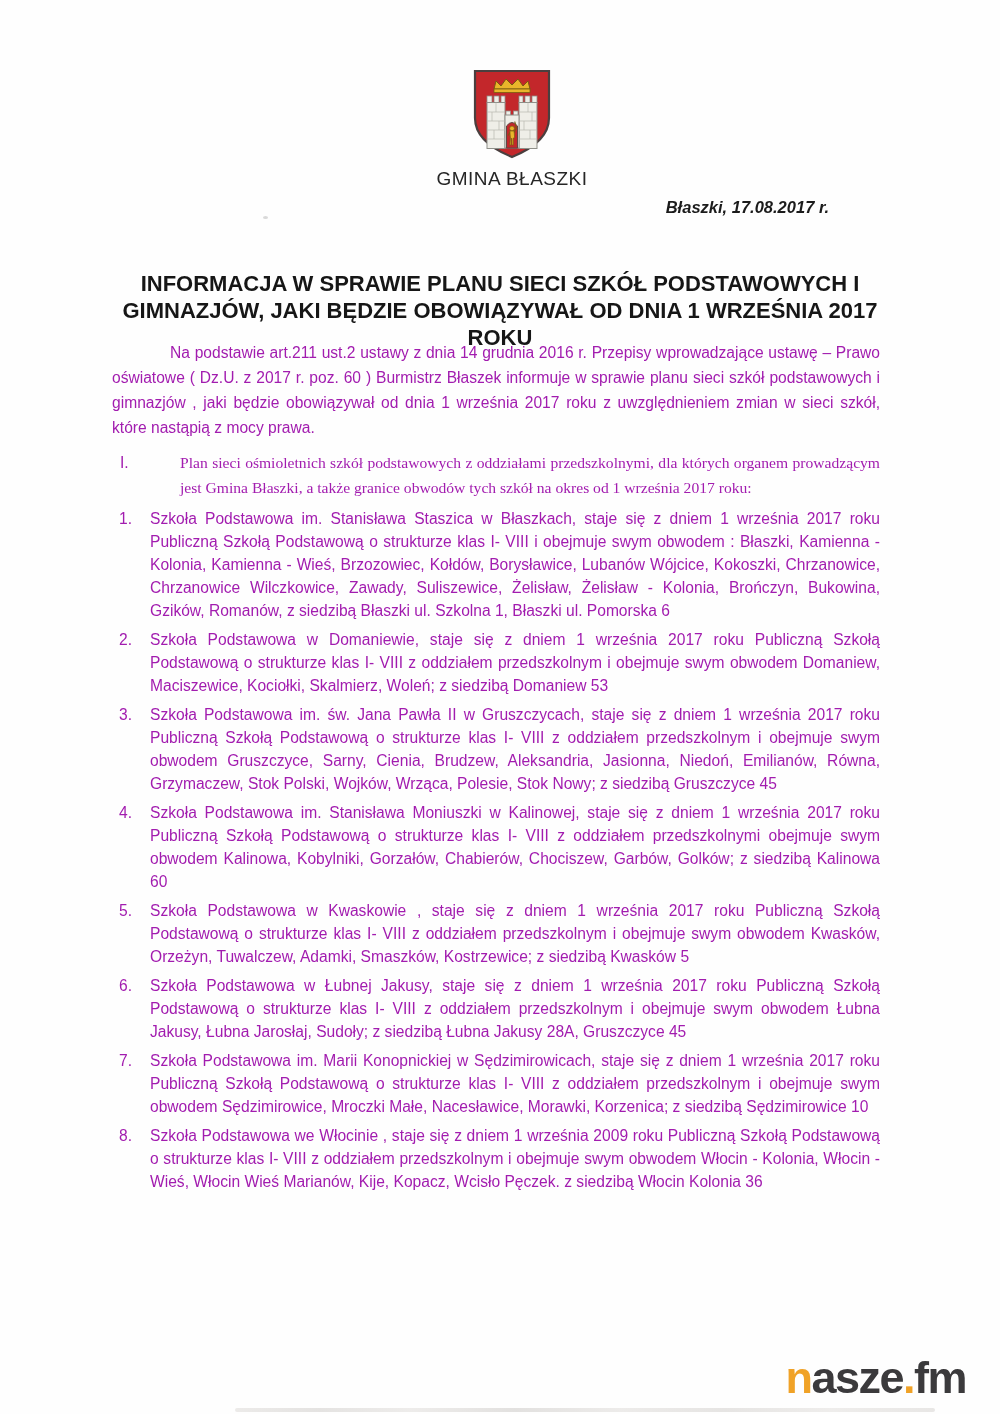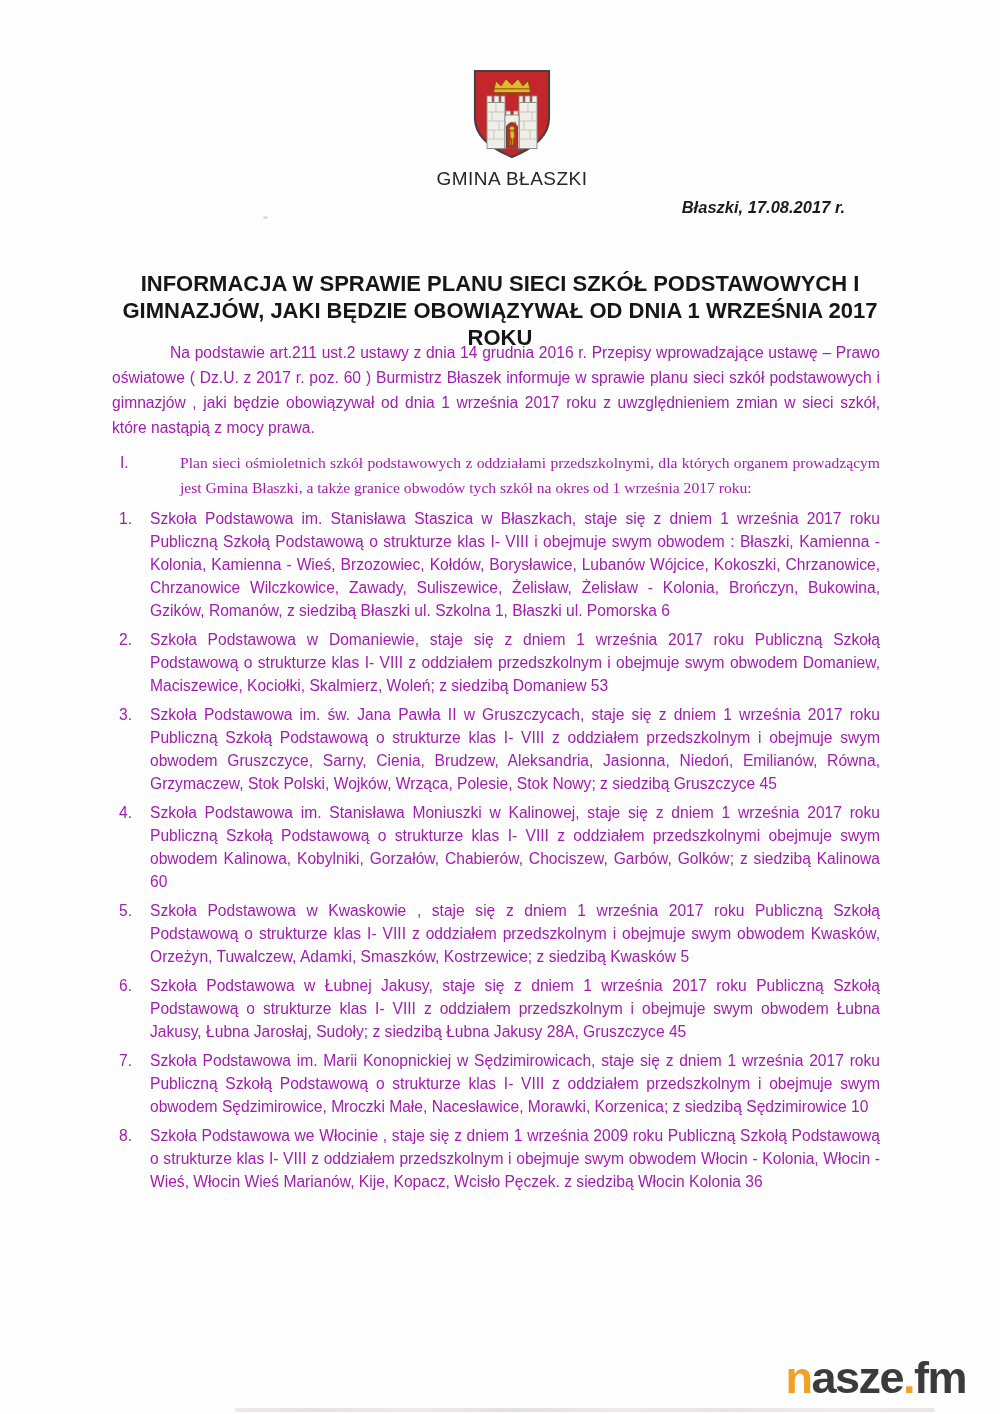--- a/index.html
+++ b/index.html
@@ -40,21 +40,21 @@
     margin-top: 4px;
     font-size: 19px;
     letter-spacing: 0.5px;
     color: #262626;
   }
 
   
   .dateline {
     position: absolute;
     top: 198px;
-    right: 155px;
+    right: 171px;
     font-size: 16.5px;
     font-weight: bold;
     font-style: italic;
     color: #1b1b1b;
   }
 
   
   .speck {
     position: absolute;
     top: 216px;

